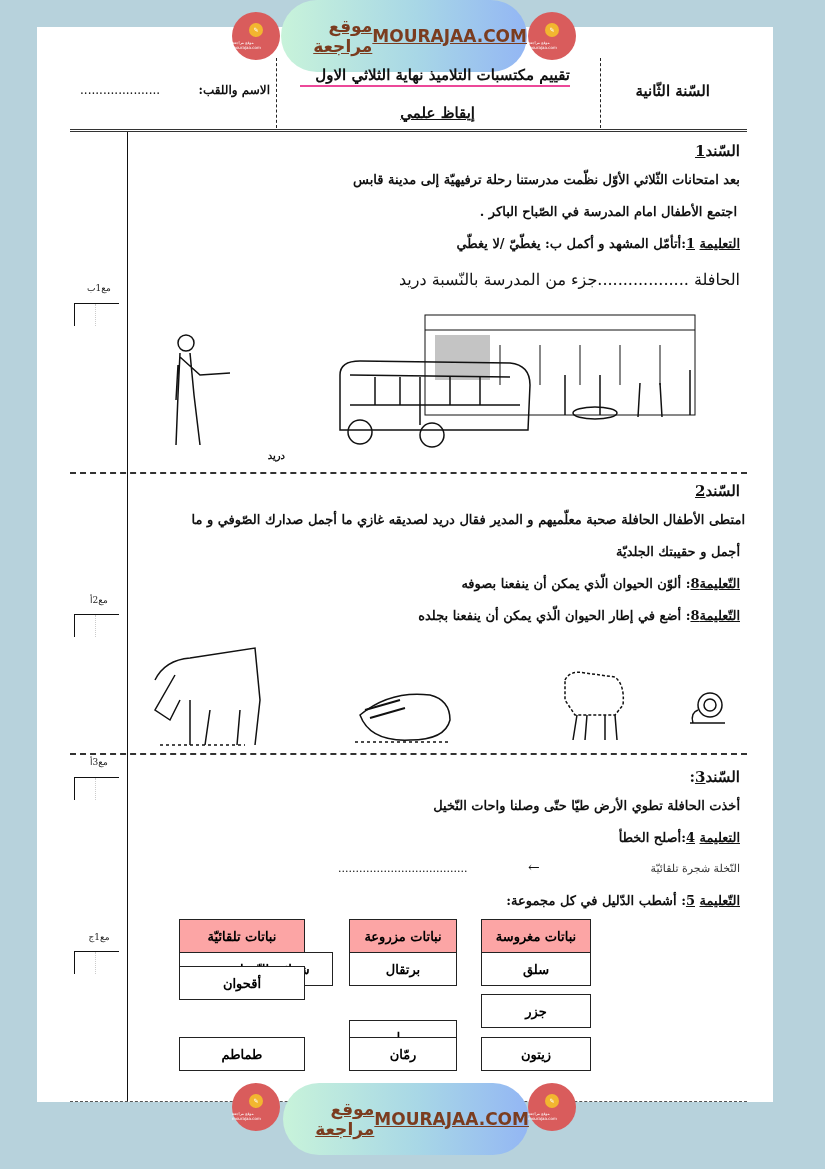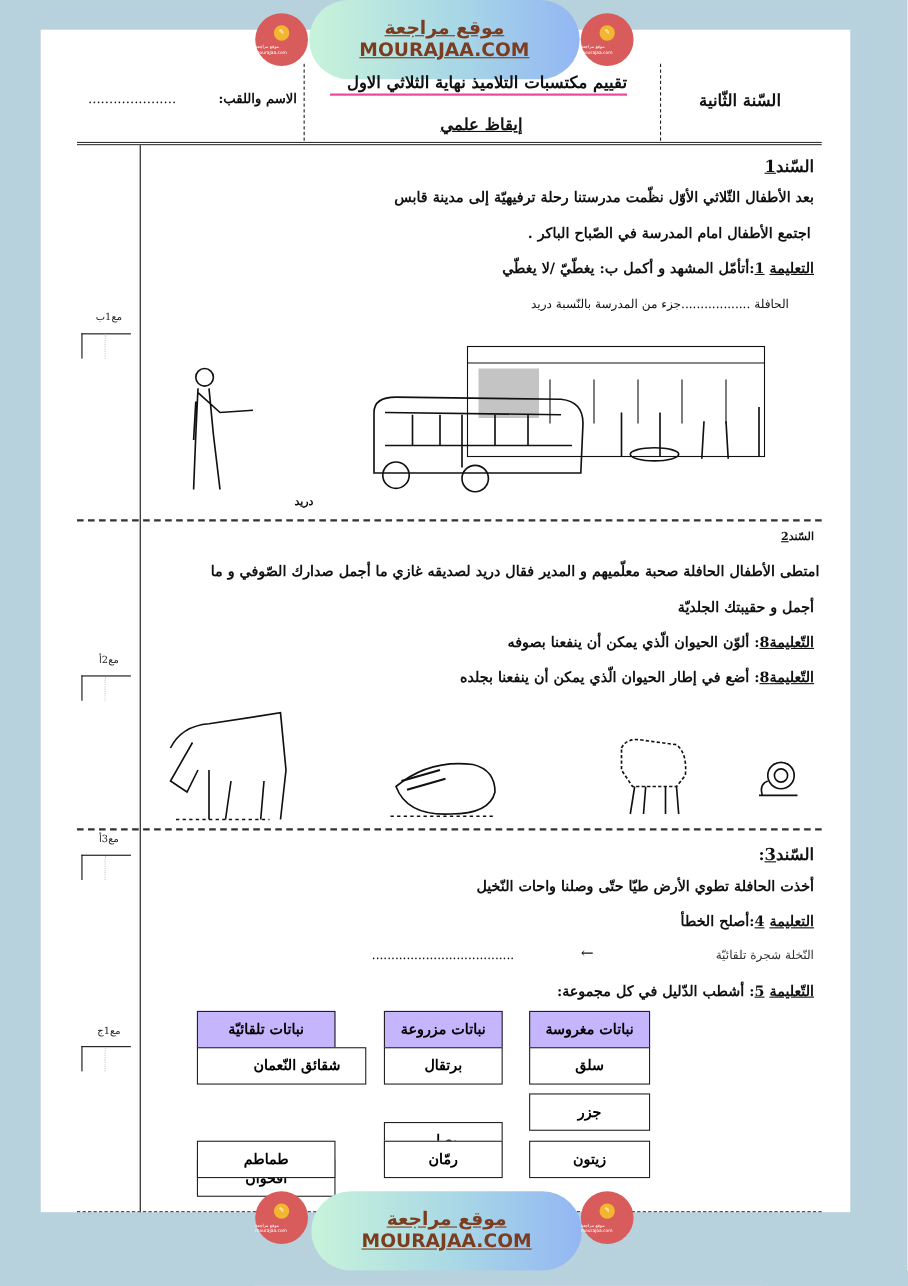--- a/index.html
+++ b/index.html
@@ -9,25 +9,25 @@
   .rtl{direction:rtl;text-align:right;}
   .vdash{position:absolute;border-left:1px dashed #222;}
   .hline{position:absolute;height:0;}
   .bold{font-weight:bold;}
   .u{text-decoration:underline;}
   .txt{font-size:13px;color:#111;white-space:nowrap;}
   .score-label{font-size:9px;color:#222;position:absolute;width:50px;text-align:center;}
   .score-box{position:absolute;width:44px;height:22px;border-left:1.5px solid #111;border-top:1.5px solid #111;}
   .score-box:after{content:"";position:absolute;left:20px;top:0;height:22px;border-left:1px dotted #ccc;}
   .cell{position:absolute;width:124px;height:32px;border:1px solid #222;font-size:13px;font-weight:bold;display:flex;align-items:center;justify-content:center;direction:rtl;background:#fff;}
-  .cell.head{background:#c4b5fd;font-weight:bold;}
+  .cell.head{background:#fca5a5;font-weight:bold;}
   .badge{position:absolute;width:48px;height:48px;border-radius:50%;background:#d95c5c;display:flex;flex-direction:column;align-items:center;justify-content:center;}
   .badge .dot{width:14px;height:14px;border-radius:50%;background:#f2b630;color:#fff;font-size:6px;display:flex;align-items:center;justify-content:center;font-family:"DejaVu Sans",sans-serif;}
   .badge .bt{color:#fff;font-size:4px;margin-top:3px;font-family:"DejaVu Sans",sans-serif;}
-  .banner{position:absolute;width:246px;height:72px;border-radius:36px;background:linear-gradient(90deg,#c8f3da,#a8d7e6 55%,#93b6f4);display:flex;flex-direction:column;align-items:center;justify-content:center;}
+  .banner{position:absolute;width:246px;height:72px;border-radius:36px;background:linear-gradient(90deg,#c8f3da,#a8d7e6 55%,#93b6f4);display:flex;align-items:center;justify-content:center;}
   .banner .ar{font-family:"DejaVu Sans",sans-serif;font-size:17px;font-weight:bold;color:#7b3c1f;text-decoration:underline;direction:rtl;}
   .banner .en{font-family:"DejaVu Sans",sans-serif;font-size:17px;font-weight:bold;color:#7b3c1f;text-decoration:underline;}
   svg{position:absolute;}
 </style>
 </head>
 <body>
 
 <div class="paper"></div>
 
 <div class="badge" style="left:232px;top:12px;">
@@ -48,24 +48,24 @@
 <div class="abs txt bold rtl" style="left:620px;top:82px;width:90px;font-size:15px;">السّنة الثّانية</div>
 <div class="abs txt bold rtl" style="left:300px;top:66px;width:270px;font-size:15px;border-bottom:2px solid #ec4899;padding-bottom:1px;">تقييم مكتسبات التلاميذ نهاية الثلاثي الاول</div>
 <div class="abs txt bold rtl u" style="left:380px;top:104px;width:95px;font-size:15px;">إيقاظ علمي</div>
 <div class="abs txt bold rtl" style="left:188px;top:83px;width:82px;font-size:12px;">الاسم واللقب:</div>
 <div class="abs txt" style="left:80px;top:83px;width:108px;font-size:12px;">.....................</div>
 
 <div class="hline" style="left:70px;top:129px;width:677px;border-top:3px double #333;"></div>
 <div class="abs" style="left:127px;top:132px;width:0;height:970px;border-left:1.5px solid #111;"></div>
 
 <div class="abs txt bold rtl" style="left:640px;top:142px;width:100px;font-size:15px;"><span>السّند</span><span class="u">1</span></div>
-<div class="abs txt bold rtl" style="left:340px;top:172px;width:400px;">بعد الأطفال الثّلاثي الأوّل نظّمت مدرستنا رحلة ترفيهيّة إلى مدينة قابس</div>
+<div class="abs txt bold rtl" style="left:340px;top:172px;width:400px;">بعد امتحانات الثّلاثي الأوّل نظّمت مدرستنا رحلة ترفيهيّة إلى مدينة قابس</div>
 <div class="abs txt bold rtl" style="left:460px;top:204px;width:277px;">اجتمع الأطفال امام المدرسة في الصّباح الباكر .</div>
 <div class="abs txt bold rtl" style="left:440px;top:236px;width:300px;text-align:right;"><span class="u">التعليمة</span> <span class="u">1</span><span>:أتأمّل المشهد و أكمل ب: يغطّيّ /لا يغطّي</span></div>
-<div class="abs txt rtl" style="left:440px;top:270px;width:320px;font-size:11px;text-align:center;">الحافلة ..................جزء من المدرسة بالنّسبة دريد</div>
+<div class="abs txt rtl" style="left:420px;top:270px;width:320px;font-size:16px;text-align:center;">الحافلة ..................جزء من المدرسة بالنّسبة دريد</div>
 
 <div class="score-label" style="left:74px;top:283px;">مع1ب</div>
 <div class="score-box" style="left:74px;top:303px;"></div>
 
 <svg style="left:160px;top:305px;" width="540" height="155">
   <g fill="none" stroke="#111" stroke-width="1.5">
 
     <circle cx="26" cy="38" r="8"></circle>
     <path d="M20 48 L18 90 L16 140 M30 48 L34 90 L40 140 M20 52 L40 70 L70 68 M18 60 L16 95"></path>
 
@@ -80,21 +80,21 @@
     <circle cx="272" cy="130" r="12"></circle>
 
     <path d="M405 70 L405 110 M440 70 L440 110 M480 78 L478 112 M500 78 L502 112 M530 65 L530 110"></path>
     <ellipse cx="435" cy="108" rx="22" ry="6"></ellipse>
   </g>
 </svg>
 <div class="abs txt bold rtl" style="left:250px;top:450px;width:35px;font-size:10px;">دريد</div>
 
 <div class="hline" style="left:70px;top:472px;width:677px;border-top:2px dashed #333;"></div>
 
-<div class="abs txt bold rtl" style="left:640px;top:482px;width:100px;font-size:10px;"><span>السّند</span><span class="u">2</span></div>
+<div class="abs txt bold rtl" style="left:640px;top:482px;width:100px;font-size:15px;"><span>السّند</span><span class="u">2</span></div>
 <div class="abs txt bold rtl" style="left:130px;top:512px;width:615px;">امتطى الأطفال الحافلة صحبة معلّميهم و المدير فقال دريد  لصديقه غازي ما أجمل صدارك الصّوفي و ما</div>
 <div class="abs txt bold rtl" style="left:500px;top:544px;width:240px;">أجمل و حقيبتك الجلديّة</div>
 <div class="abs txt bold rtl" style="left:400px;top:576px;width:340px;"><span class="u">التّعليمة</span><span class="u">8</span><span>: ألوّن الحيوان الّذي يمكن أن ينفعنا بصوفه</span></div>
 <div class="abs txt bold rtl" style="left:380px;top:608px;width:360px;"><span class="u">التّعليمة</span><span class="u">8</span><span>: أضع في إطار الحيوان الّذي يمكن أن ينفعنا بجلده</span></div>
 
 <div class="score-label" style="left:74px;top:595px;">مع2أ</div>
 <div class="score-box" style="left:74px;top:614px;"></div>
 
 <svg style="left:145px;top:640px;" width="120" height="110">
   <g fill="none" stroke="#111" stroke-width="1.5">
@@ -144,21 +144,21 @@
   <div class="cell" style="left:481px;top:994px;width:108px;">جزر</div>
   <div class="cell" style="left:481px;top:1037px;width:108px;">زيتون</div>
 
   <div class="cell head" style="left:349px;top:919px;width:106px;">نباتات مزروعة</div>
   <div class="cell" style="left:349px;top:952px;width:106px;">برتقال</div>
   <div class="cell" style="left:349px;top:1020px;width:106px;">بصل</div>
   <div class="cell" style="left:349px;top:1037px;width:106px;">رمّان</div>
 
   <div class="cell head" style="left:179px;top:919px;width:124px;">نباتات تلقائيّة</div>
   <div class="cell" style="left:179px;top:952px;width:124px;padding-left:28px;">شقائق النّعمان</div>
-  <div class="cell" style="left:179px;top:1054px;width:124px;">أقحوان</div>
+  <div class="cell" style="left:179px;top:966px;width:124px;">أقحوان</div>
   <div class="cell" style="left:179px;top:1037px;width:124px;">طماطم</div>
 </div>
 
 <div class="hline" style="left:70px;top:1101px;width:677px;border-top:1px dashed #555;"></div>
 
 <div class="badge" style="left:232px;top:1083px;">
   <div class="dot">✎</div>
   <div class="bt">موقع مراجعة mourajaa.com</div>
 </div>
 <div class="banner" style="left:283px;top:1083px;">

